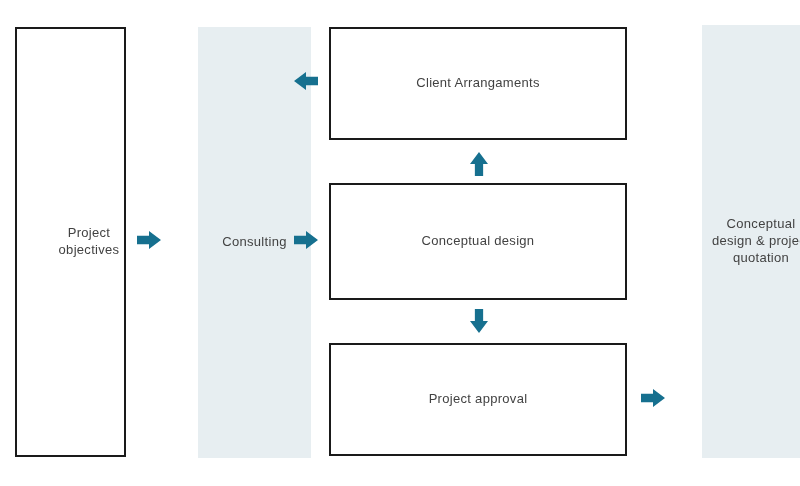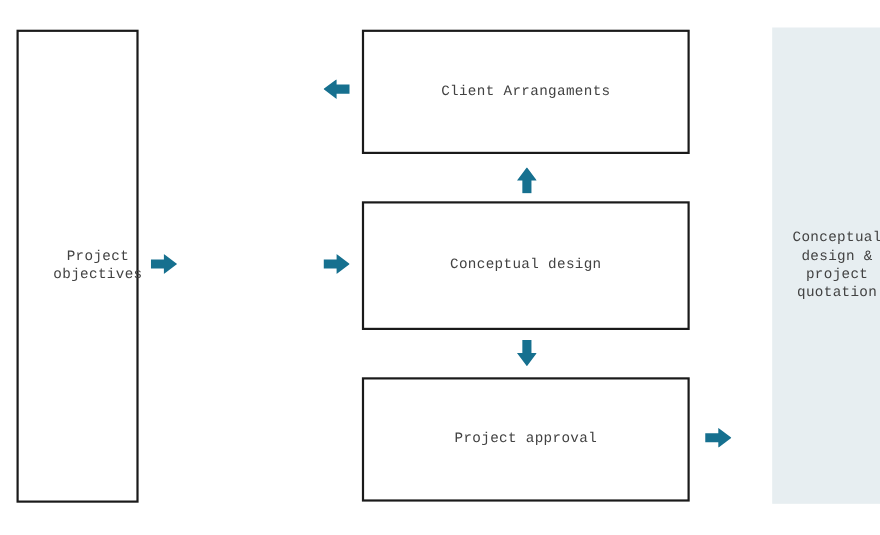--- a/index.html
+++ b/index.html
@@ -21,21 +21,21 @@
   }
   .box{
     background:#ffffff;
     border:2px solid var(--color-border,#1a1a1a);
     box-sizing:border-box;
   }
   .panel{
     background:var(--color-panel,#e7eef1);
     margin-left:27px;
   }
-  .lbl{display:inline-block;font-family:Liberation Mono, monospace;}
+  .lbl{display:inline-block;}
   .lbl.narrow{max-width:82px;}
   .lbl.narrow-right{max-width:110px;}
 
   
   #n-objectives{left:15px;top:27px;width:111px;height:430px;padding-left:37px;}
   #n-consulting{left:171px;top:27px;width:113px;height:431px;}
   #n-client    {left:329px;top:27px;width:298px;height:113px;}
   #n-conceptual{left:329px;top:183px;width:298px;height:117px;}
   #n-approval  {left:329px;top:343px;width:298px;height:113px;}
   #n-quotation {left:675px;top:25px;width:118px;height:433px;}
@@ -60,20 +60,23 @@
 </style>
 </head>
 <body>
 
 <div class="canvas">
 
   <div class="node box" id="n-objectives">
     <span class="lbl narrow">Project objectives</span>
   </div>
 
+  <div class="node panel" id="n-consulting">
+    <span class="lbl">Consulting</span>
+  </div>
 
   <div class="node box" id="n-client">
     <span class="lbl">Client Arrangaments</span>
   </div>
 
   <div class="node box" id="n-conceptual">
     <span class="lbl">Conceptual design</span>
   </div>
 
   <div class="node box" id="n-approval">

